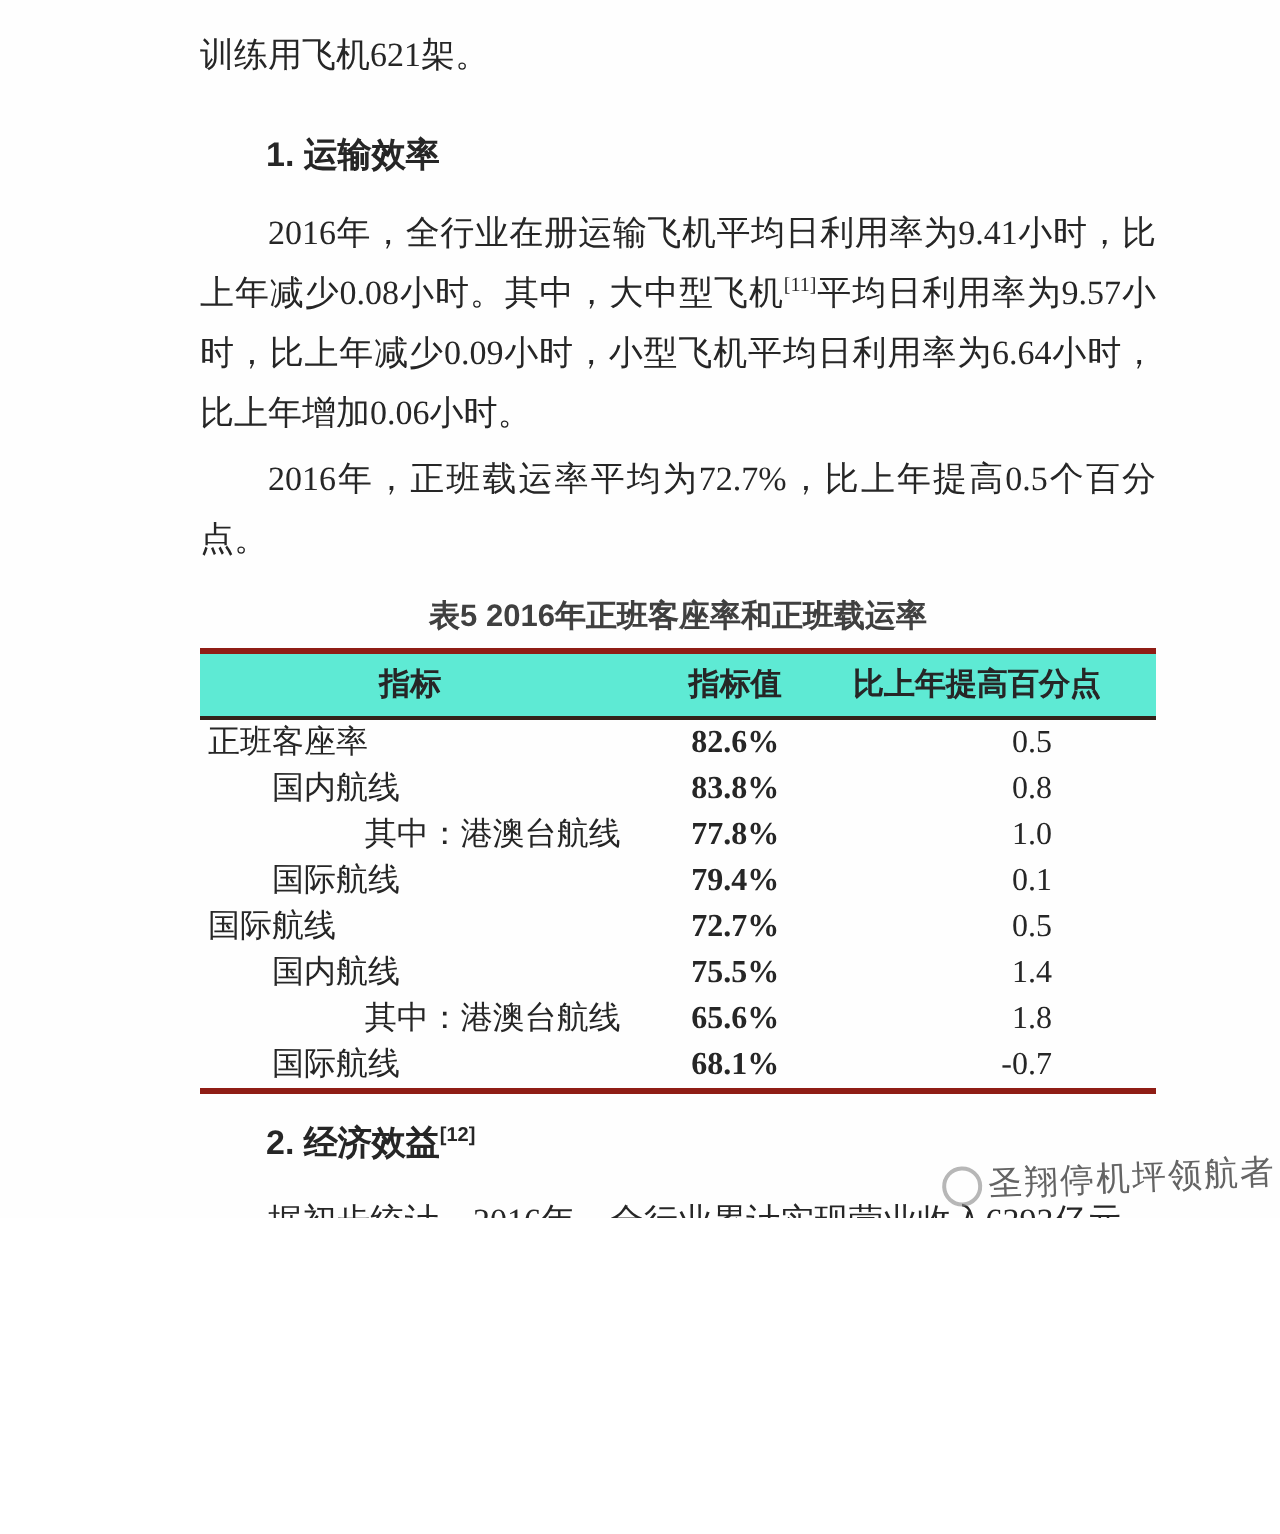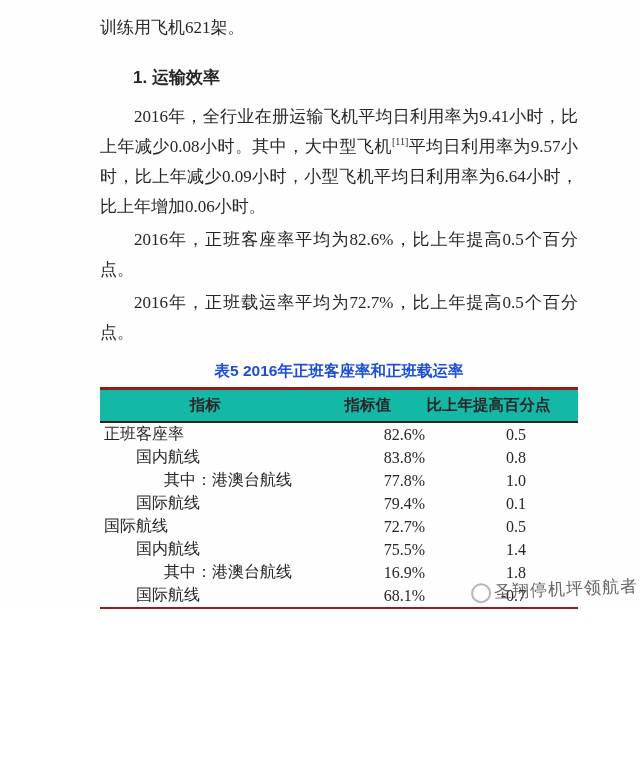--- a/index.html
+++ b/index.html
@@ -79,22 +79,22 @@
     padding:1px 0;
     height:21px;
     white-space:nowrap;
   }
   .col-indicator{width:44%;}
   .col-value{width:24%;}
   .col-change{width:32%;}
   td.cell-label{text-align:left;margin-top:40px;}
   td.cell-label.ind0{padding-left:4px;}
   td.cell-label.ind1{padding-left:36px;}
-  td.cell-label.ind2{padding-left:64px;}
-  td.cell-value{text-align:right;}
+  td.cell-label.ind2{padding-left:64px;text-align:right;}
+  td.cell-value{text-align:center;font-weight:bold;}
   td.cell-change{text-align:right;padding-right:52px;}
   th.cell-change{text-align:center;padding-right:26px;}
   .econ-heading{
     margin-top:13px;
   }
   .econ-heading sup{font-size:10px;line-height:0;}
   .watermark{
     position:absolute;
     right:2px;
     bottom:8px;
@@ -122,29 +122,28 @@
 <div class="page">
   <div class="text-block">
 
     <p class="intro-line">训练用飞机621架。</p>
 
 
     <h3 class="sub-heading">1. 运输效率</h3>
 
     <p class="body-para"><span>2016年，全行业在册运输飞机平均日利用率为9.41小时，比上年减少0.08小时。其中，大中型飞机</span><sup>[11]</sup><span>平均日利用率为9.57小时，比上年减少0.09小时，小型飞机平均日利用率为6.64小时，比上年增加0.06小时。</span></p>
 
-    <p class="body-para single-line">2016年，正班客座率平均为82.6%，比上年提高0.5个百分点。</p>
 
     <p class="body-para single-line">2016年，正班载运率平均为72.7%，比上年提高0.5个百分点。</p>
 
-    <p class="table-title accent-red" style="color: #1d4ed8;">表5 2016年正班客座率和正班载运率</p>
+    <p class="table-title accent-red" style="color: #404040;">表5 2016年正班客座率和正班载运率</p>
 
     <table class="stat-table">
       <thead>
-        <tr class="header-row" style="border-top-color: rgb(143, 29, 21); background-color: #14b8a6;">
+        <tr class="header-row" style="border-top-color: rgb(143, 29, 21); background-color: #5eead4;">
           <th class="col-indicator">指标</th>
           <th class="col-value">指标值</th>
           <th class="col-change cell-change">比上年提高百分点</th>
         </tr>
       </thead>
       <tbody style="border-bottom-color: rgb(143, 29, 21);">
         <tr>
           <td class="cell-label ind0">正班客座率</td>
           <td class="cell-value">82.6%</td>
           <td class="cell-change">0.5</td>
@@ -169,21 +168,21 @@
           <td class="cell-value">72.7%</td>
           <td class="cell-change">0.5</td>
         </tr>
         <tr>
           <td class="cell-label ind1">国内航线</td>
           <td class="cell-value">75.5%</td>
           <td class="cell-change">1.4</td>
         </tr>
         <tr>
           <td class="cell-label ind2">其中：港澳台航线</td>
-          <td class="cell-value">16.9%</td>
+          <td class="cell-value">65.6%</td>
           <td class="cell-change">1.8</td>
         </tr>
         <tr>
           <td class="cell-label ind1">国际航线</td>
           <td class="cell-value">68.1%</td>
           <td class="cell-change">-0.7</td>
         </tr>
       </tbody>
     </table>
 

